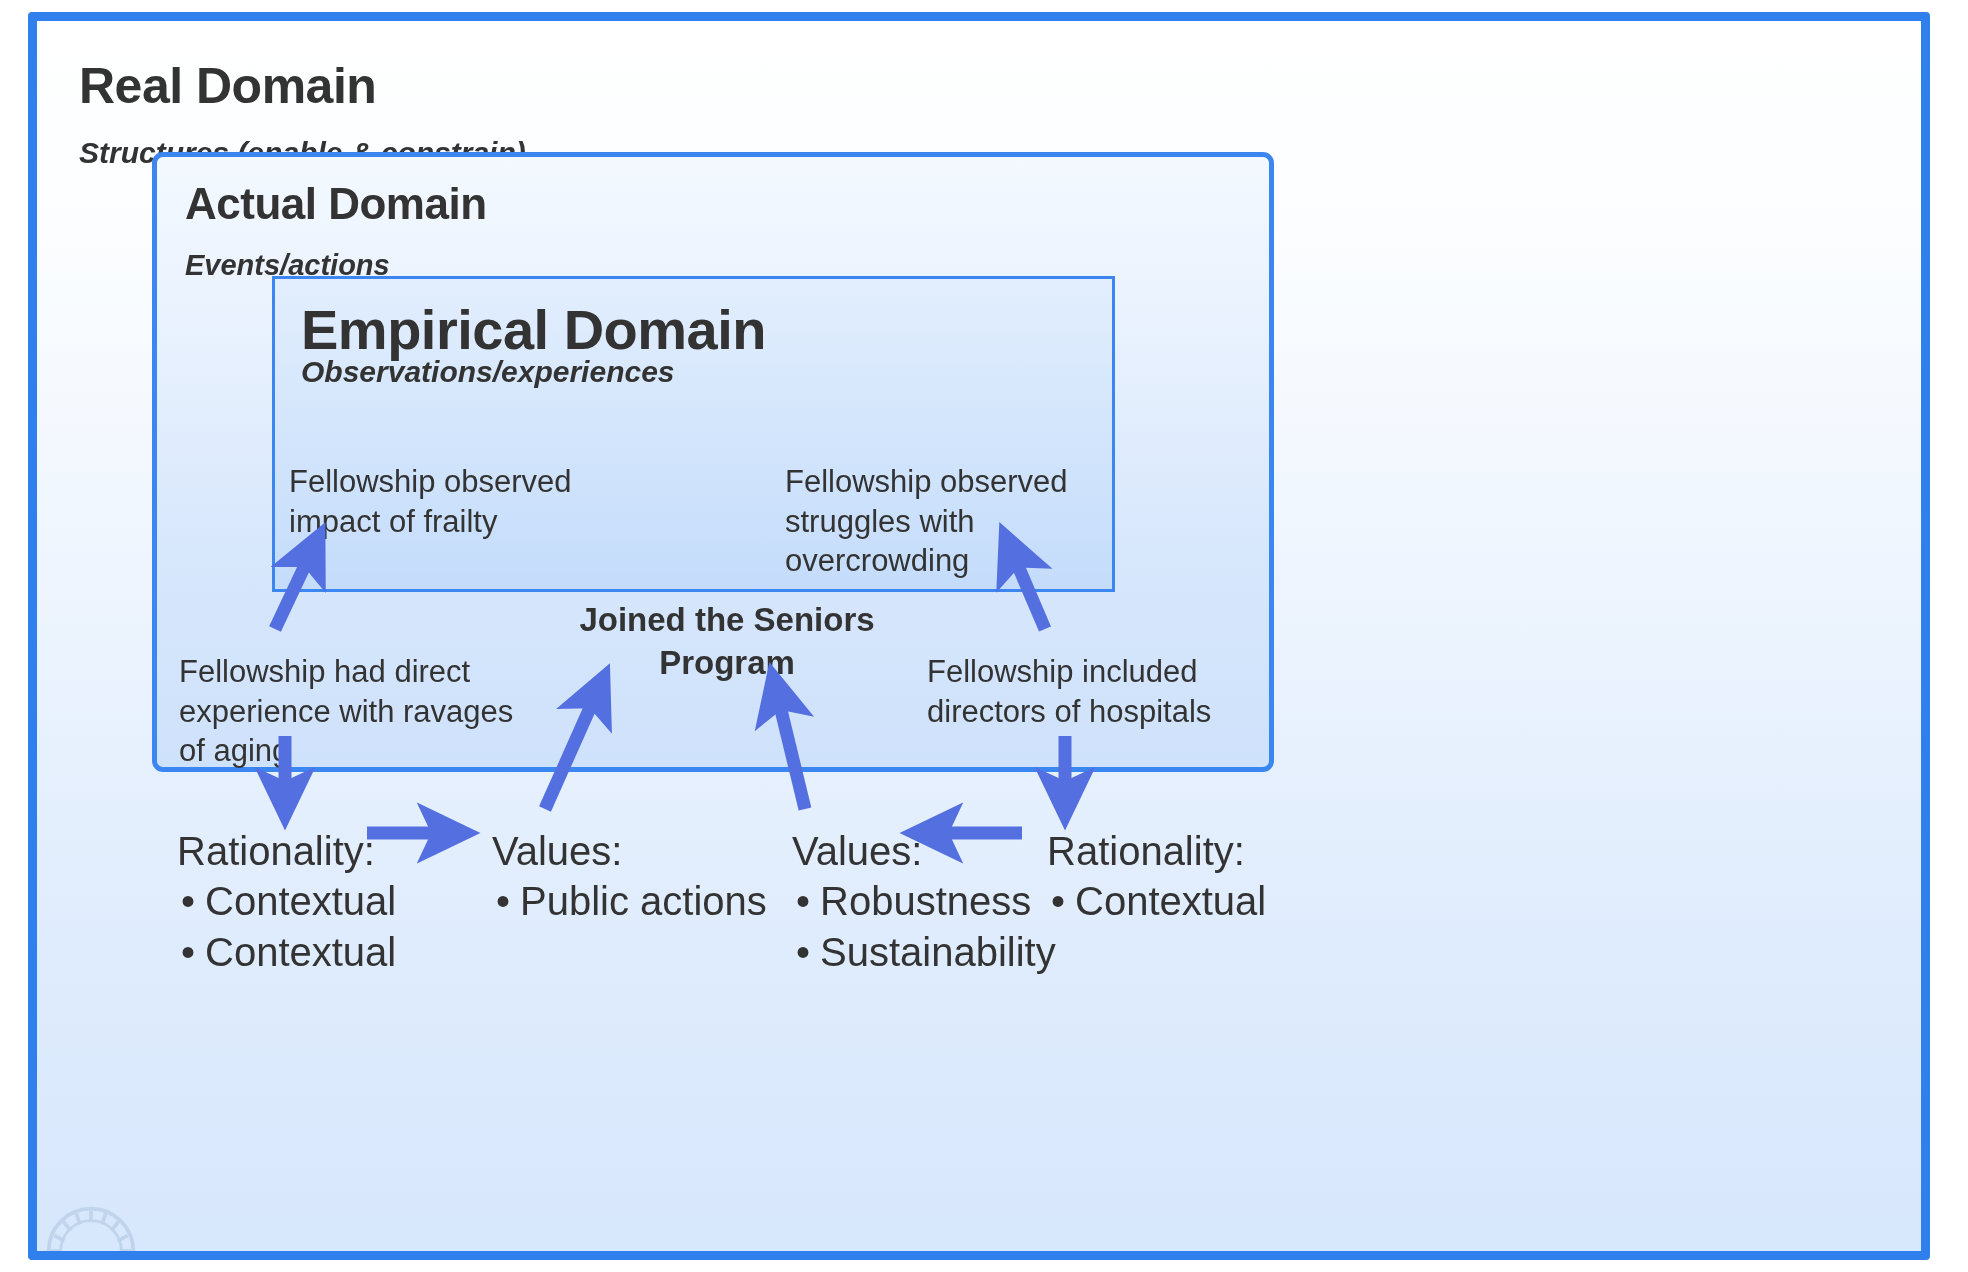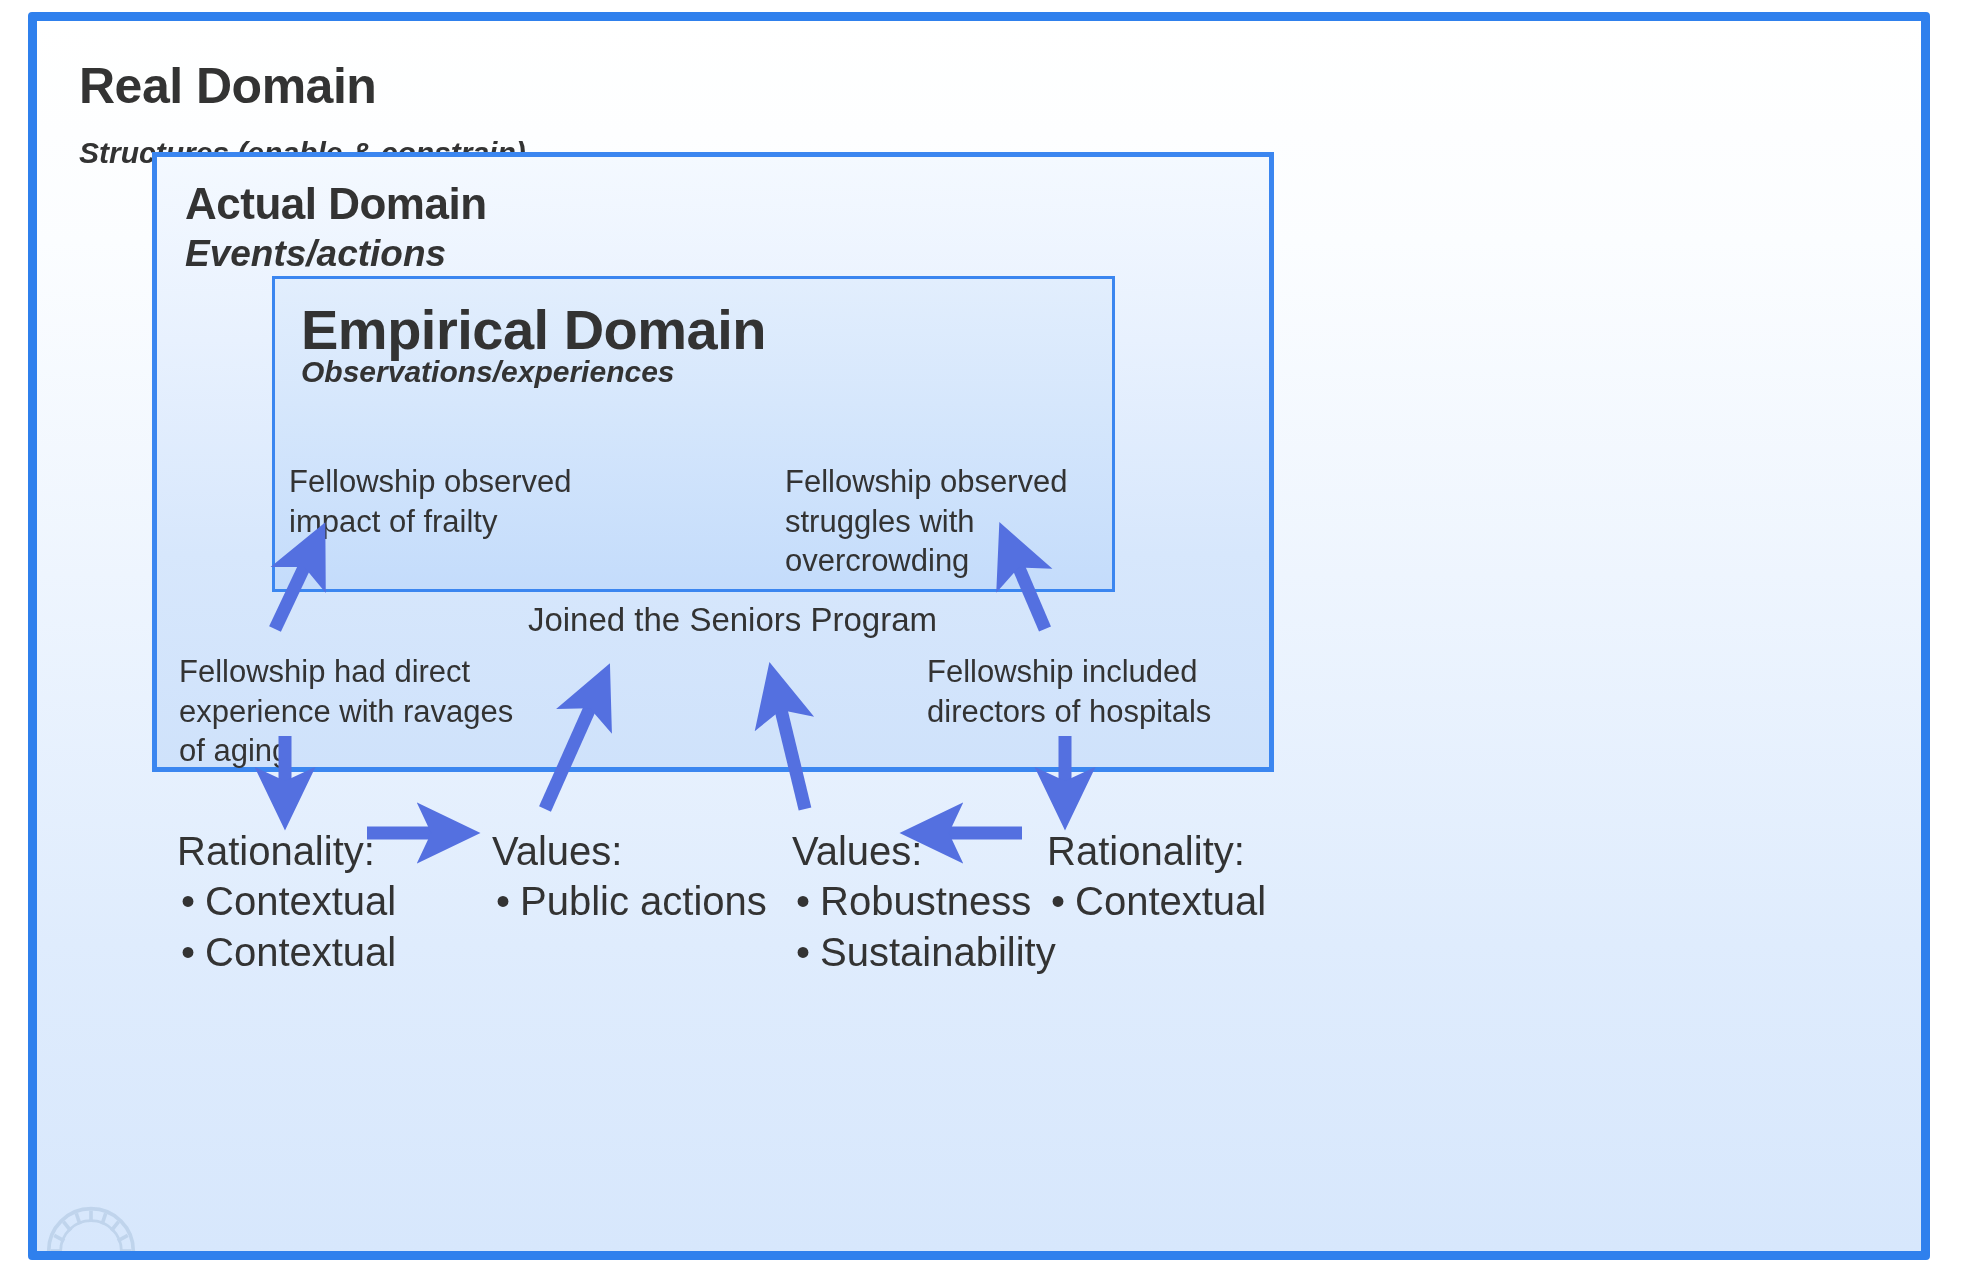--- a/index.html
+++ b/index.html
@@ -58,38 +58,38 @@
 
   
   .actual-domain {
     position: absolute;
     left: 115px;
     top: 131px;
     width: 1122px;
     height: 620px;
     box-sizing: border-box;
     border: 5px solid #3b86f0;
-    border-radius: 0;
+    border-radius: 11px;
     background: linear-gradient(to bottom, #f4f9ff 0%, #e8f1fe 30%, #d7e7fc 65%, #cfe2fb 100%);
   }
   .actual-title {
     position: absolute;
     left: 28px;
     top: 22px;
     font-size: 44px;
     font-weight: bold;
     color: #333333;
     letter-spacing: -0.5px;
     white-space: nowrap;
   }
   .actual-sub {
     position: absolute;
     left: 28px;
-    top: 76px;
-    font-size: 37px;
+    top: 92px;
+    font-size: 29px;
     font-weight: bold;
     font-style: italic;
     color: #333333;
     white-space: nowrap;
   }
 
   
   .empirical-domain {
     position: absolute;
     left: 115px;
@@ -138,23 +138,23 @@
     color: #333333;
   }
   .mid-left   { left: 22px;  top: 495px; width: 360px; }
   .mid-right  { left: 770px; top: 495px; width: 360px; }
 
   .joined {
     position: absolute;
     left: 360px;
     top: 442px;
     width: 420px;
-    text-align: right;
+    text-align: center;
     font-size: 33px;
-    font-weight: normal;
+    font-weight: bold;
     line-height: 1.30;
     color: #333333;
   }
 
   
   .bottom-block {
     position: absolute;
     font-size: 40px;
     line-height: 1.26;
     color: #333333;

